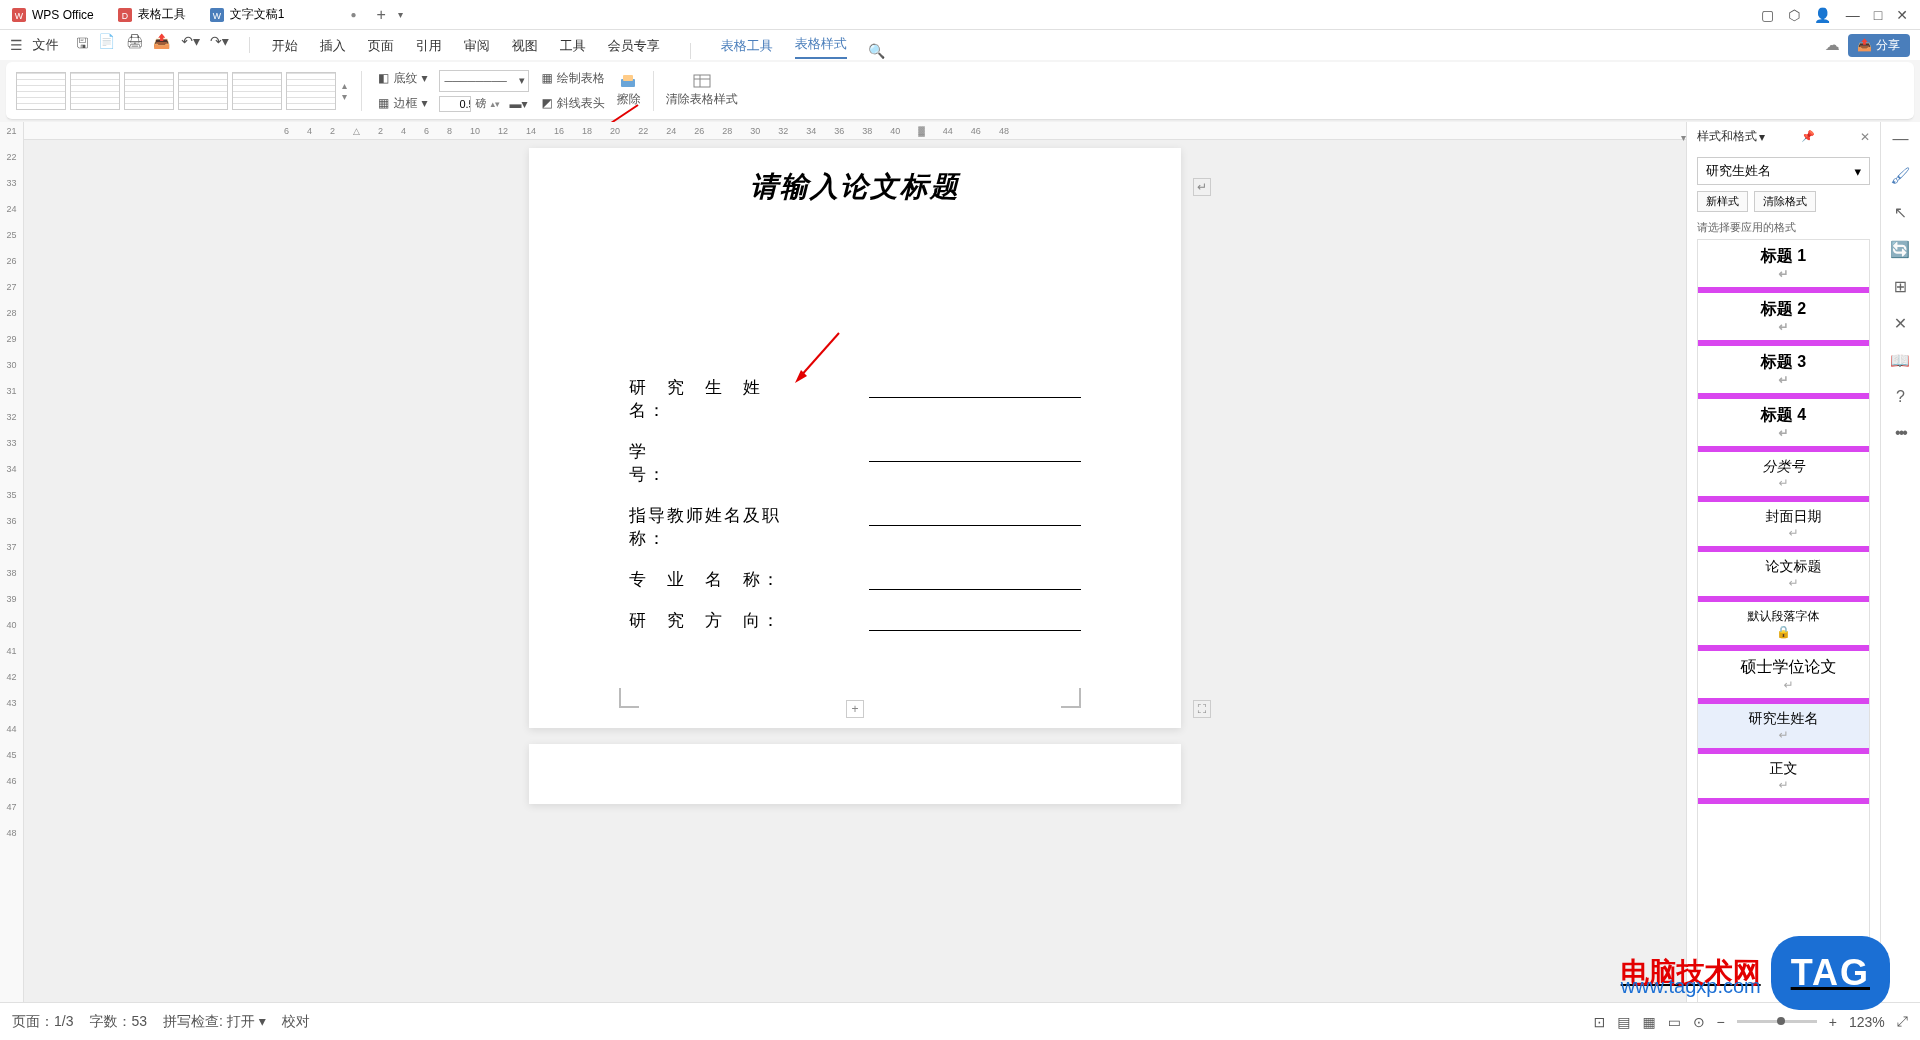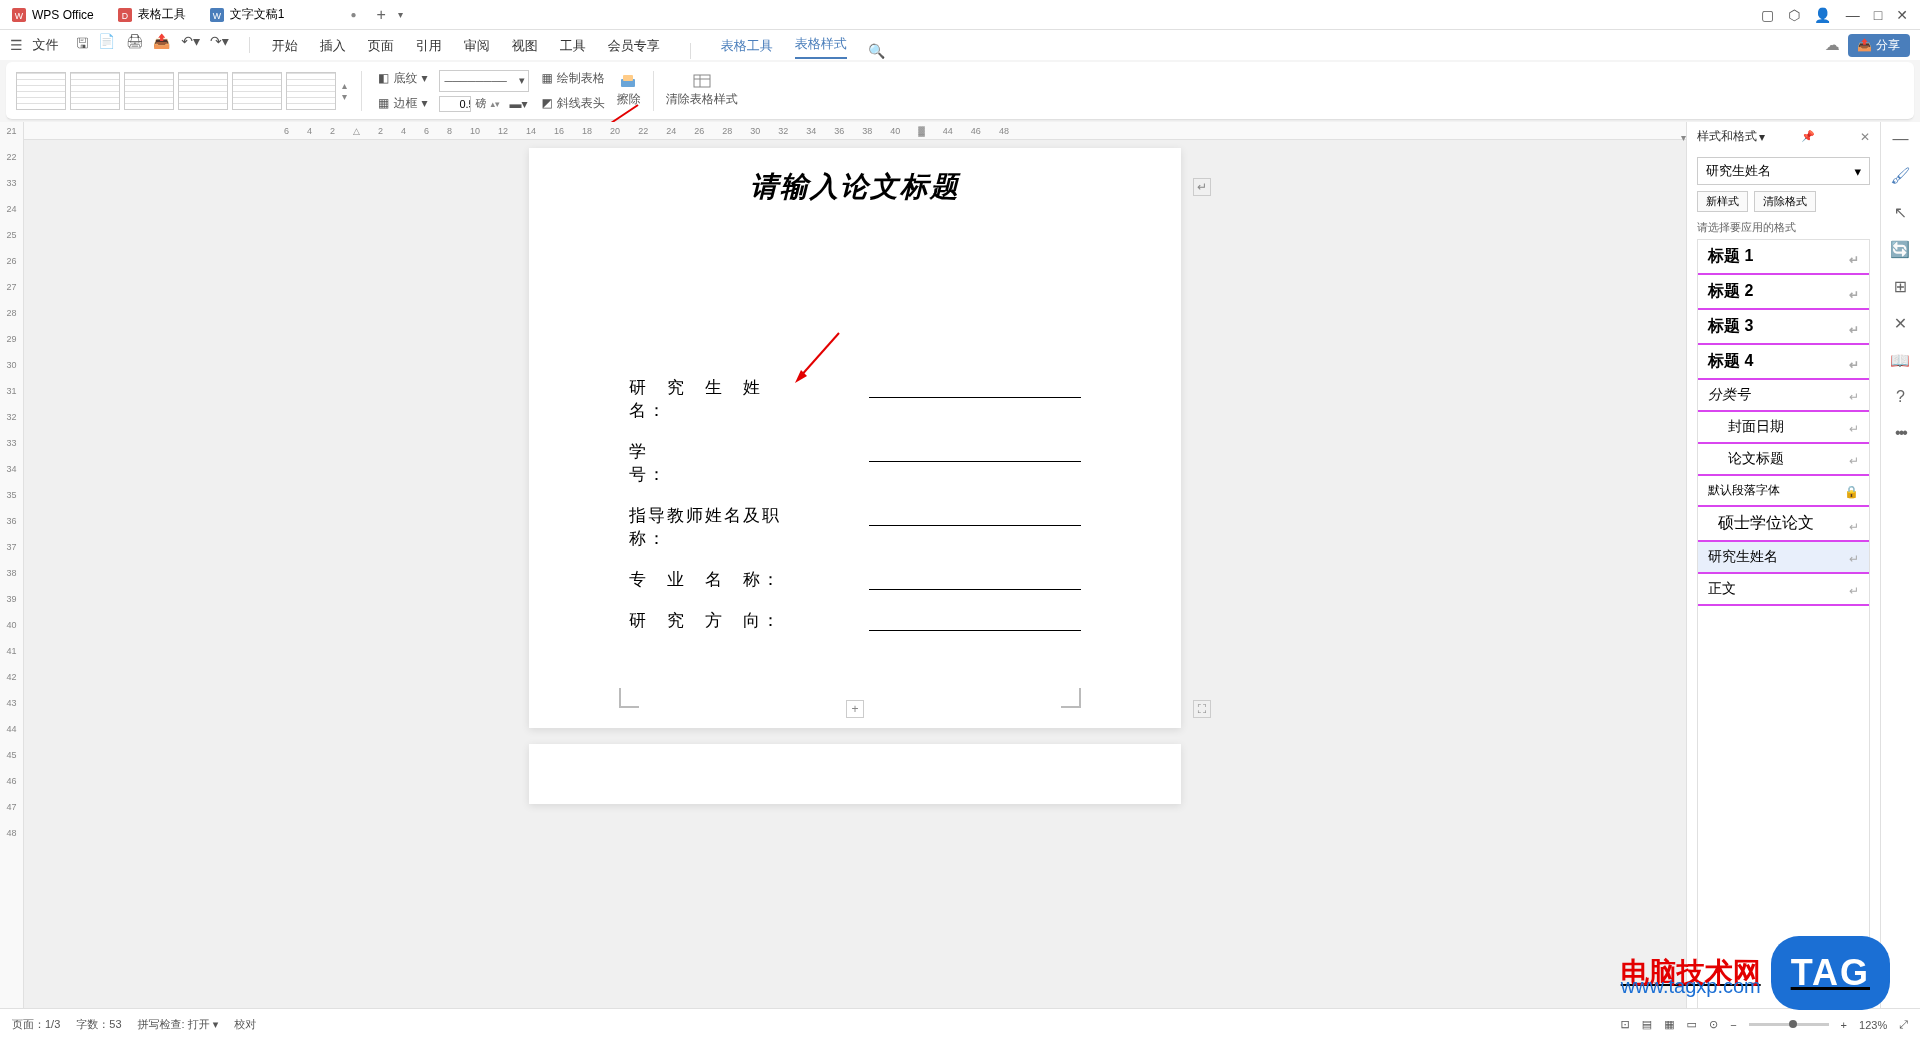--- a/index.html
+++ b/index.html
@@ -70,31 +70,31 @@
 
 .side-panel { width: 194px; background: #fff; border-left: 1px solid #e0e0e0; display: flex; flex-direction: column; }
 .panel-header { display: flex; align-items: center; padding: 6px 10px; font-size: 12px; color: #333; }
 .panel-header .close { margin-left: auto; color: #888; }
 .panel-header .pin { margin-left: auto; margin-right: 8px; color: #888; font-size: 11px; }
 .style-select { margin: 6px 10px; border: 1px solid #ccc; padding: 4px 8px; font-size: 13px; display: flex; justify-content: space-between; align-items: center; }
 .style-btns { display: flex; gap: 6px; padding: 0 10px; }
 .style-btn { border: 1px solid #ccc; padding: 2px 8px; font-size: 11px; background: #fafafa; }
 .style-hint { font-size: 11px; color: #666; padding: 8px 10px 4px; }
 .style-list { flex: 1; overflow: auto; border: 1px solid #e0e0e0; margin: 0 10px; }
-.style-item { padding: 6px 10px; font-size: 14px; display: flex; justify-content: space-between; align-items: flex-end; border-bottom: 2px solid #d946ef; }
+.style-item { padding: 6px 10px; font-size: 14px; display: flex; justify-content: space-between; align-items: center; border-bottom: 6px solid #d946ef; flex-direction: column; }
 .style-item.bold { font-weight: bold; font-size: 16px; }
 .style-item.selected { background: #e8effb; }
 .style-item .ret { color: #aaa; font-size: 12px; }
 
 .right-rail { width: 40px; background: #fff; border-left: 1px solid #e0e0e0; display: flex; flex-direction: column; align-items: center; padding-top: 8px; gap: 18px; }
 .right-rail span { font-size: 16px; color: #666; cursor: pointer; }
 .right-rail .dots { letter-spacing: -2px; }
 
 
-.status-bar { position: absolute; bottom: 0; left: 0; right: 0; height: 32px; background: #fff; border-top: 1px solid #e0e0e0; display: flex; align-items: center; padding: 0 12px; font-size: 11px; color: #555; gap: 16px; }
+.status-bar { position: absolute; bottom: 0; left: 0; right: 0; height: 38px; background: #fff; border-top: 1px solid #e0e0e0; display: flex; align-items: center; padding: 0 12px; font-size: 14px; color: #555; gap: 16px; }
 .status-bar .right { margin-left: auto; display: flex; gap: 12px; align-items: center; }
 .zoom-slider { width: 80px; height: 3px; background: #ccc; position: relative; }
 .zoom-slider::after { content: ''; position: absolute; top: -3px; left: 50%; width: 8px; height: 8px; background: #666; border-radius: 50%; }
 
 
 .watermark { position: absolute; bottom: 30px; right: 30px; display: flex; align-items: center; gap: 10px; z-index: 100; text-decoration: underline; }
 .watermark-text { color: #e30000; font-size: 28px; font-weight: bold; }
 .watermark-url { color: #1b6fd4; font-size: 20px; position: absolute; bottom: -6px; left: 0; }
 .watermark-tag { background: #1b6fd4; color: #fff; padding: 16px 20px; border-radius: 28px; font-size: 36px; font-weight: bold; letter-spacing: 2px; }
 </style>

